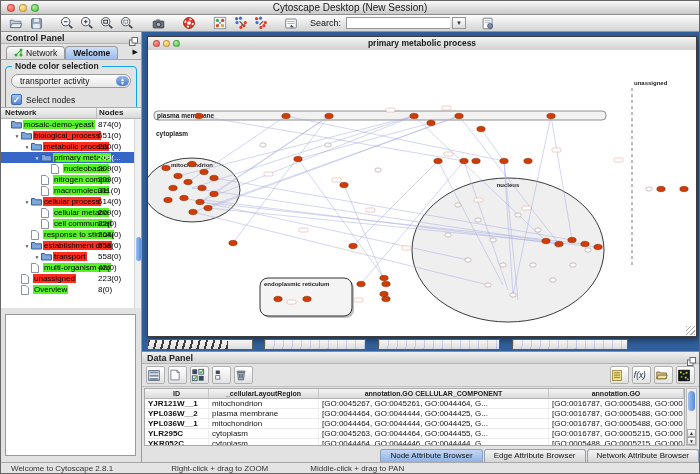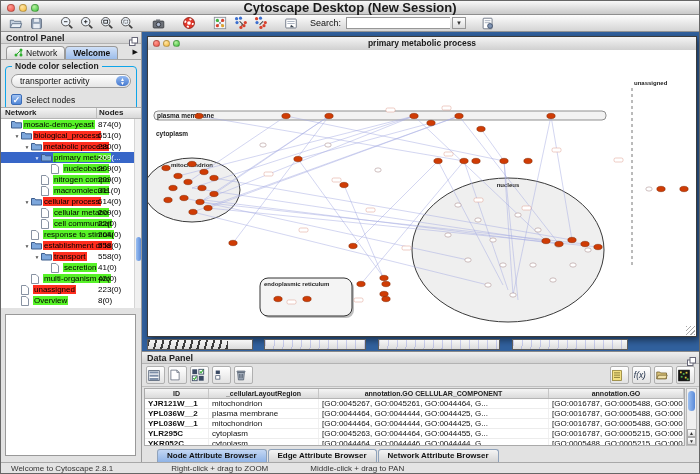--- a/index.html
+++ b/index.html
@@ -1,19 +1,19 @@
 <!DOCTYPE html>
 <html><head>
 <meta charset="utf-8">
 <style>
   html,body{margin:0;padding:0;background:#bbb;}
   *{box-sizing:border-box;}
   .app{position:relative;width:700px;height:474px;background:#e3e3e3;font-family:"Liberation Sans",sans-serif;overflow:hidden;border:1px solid #666;}
   
-  .titlebar{height:14px;background:linear-gradient(#f9f9f9,#c9c9c9);border-bottom:1px solid #8e8e8e;position:relative;text-align:center;font-size:13px;font-weight:bold;line-height:14px;color:#1a1a1a;}
+  .titlebar{height:14px;background:linear-gradient(#f9f9f9,#c9c9c9);border-bottom:1px solid #8e8e8e;position:relative;text-align:center;font-size:10px;font-weight:normal;line-height:14px;color:#1a1a1a;}
   .lights{position:absolute;left:6px;top:3px;display:flex;gap:4px;}
   .light{width:8px;height:8px;border-radius:50%;border:1px solid rgba(0,0,0,.25);}
   .l-red{background:radial-gradient(circle at 35% 30%,#ff9d94,#f14f42);}
   .l-yel{background:radial-gradient(circle at 35% 30%,#ffe6a6,#f5b733);}
   .l-grn{background:radial-gradient(circle at 35% 30%,#b8f3a0,#39c03a);}
   
   .toolbar{position:absolute;top:14px;left:0;right:0;height:17px;background:linear-gradient(#fdfdfd,#d4d4d4);border-bottom:1px solid #949494;display:flex;align-items:center;padding:0 6px;gap:2px;}
   .tbtn{width:18px;height:15px;display:flex;align-items:center;justify-content:center;background:none;border:none;padding:0;}
   .tsep{width:9px;flex:0 0 9px;}
   .search-label{font-size:9px;color:#111;margin:0 3px 0 8px;}
@@ -72,21 +72,21 @@
   .dp-row{display:flex;height:10px;line-height:10px;border-bottom:1px solid #ececec;color:#111;}
   .dp-row>div{border-right:1px solid #f0f0f0;padding:0 3px;overflow:hidden;white-space:nowrap;}
   .c0{width:64px;flex:0 0 64px;font-weight:bold;}
   .c1{width:110px;flex:0 0 110px;}
   .c2{width:230px;flex:0 0 230px;}
   .c3{flex:1;}
   .dp-scroll{position:absolute;top:36px;right:2px;width:11px;bottom:16px;background:#efefef;border:1px solid #bbb;}
   .dp-thumb{position:absolute;left:1px;top:2px;width:7px;height:20px;border-radius:4px;background:linear-gradient(90deg,#9cc0f2,#5a8ad8);}
   .dp-arrows{position:absolute;bottom:0;left:0;right:0;display:flex;flex-direction:column;}
   .dp-arrows button{height:8px;font-size:5px;line-height:6px;padding:0;border:1px solid #aaa;background:linear-gradient(#fff,#ddd);color:#333;}
-  .dp-tabs{position:absolute;bottom:0;left:15px;right:0;display:flex;justify-content:flex-start;gap:1px;font-weight:bold;}
+  .dp-tabs{position:absolute;bottom:0;left:8px;right:0;display:flex;justify-content:flex-end;gap:1px;}
   .dp-tab{height:13px;line-height:12px;font-size:8px;padding:0 9px;border:1px solid #8fa2ba;border-bottom:none;background:linear-gradient(#f4f4f4,#d6d6d6);border-radius:3px 3px 0 0;color:#111;}
   .dp-tab.selected{background:linear-gradient(#c3d7f4,#8fb3e6);}
   
   .status-bar{position:absolute;bottom:0;left:0;right:0;height:11px;background:#e4e4e4;border-top:1px solid #a8a8a8;font-size:8px;color:#333;display:flex;align-items:center;}
   .status-bar span{margin-left:10px;}
   .status-bar span:nth-child(2){margin-left:58px;}
   .status-bar span:nth-child(3){margin-left:42px;}
   svg text{font-family:"Liberation Sans",sans-serif;}
 </style>
 </head>
@@ -386,30 +386,20 @@
           </div>
           <div class="tree-row" style="padding-left: 32px;">
             <span class="tr-arrow">▼</span>
             <span class="tr-icon">
               <svg width="11" height="9" viewBox="0 0 11 9">
                 <path d="M0.5 8V1.5h3.2l1 1.3h5.8V8z" fill="#7da7dc" stroke="#3c5c8c"></path>
               </svg>
             </span>
             <span class="tr-label hl-red">transport</span>
             <span class="tr-nodes">558(0)</span>
-          </div>
-          <div class="tree-row" style="padding-left: 42px;">
-            <span class="tr-arrow"></span>
-            <span class="tr-icon">
-              <svg width="8" height="10" viewBox="0 0 8 10">
-                <path d="M0.5 0.5h4.5l2.5 2.5v6.5h-7z" fill="#fff" stroke="#8892a2"></path>
-              </svg>
-            </span>
-            <span class="tr-label hl-green">secretion</span>
-            <span class="tr-nodes">41(0)</span>
           </div>
           <div class="tree-row" style="padding-left: 22px;">
             <span class="tr-arrow"></span>
             <span class="tr-icon">
               <svg width="8" height="10" viewBox="0 0 8 10">
                 <path d="M0.5 0.5h4.5l2.5 2.5v6.5h-7z" fill="#fff" stroke="#8892a2"></path>
               </svg>
             </span>
             <span class="tr-label hl-green">multi-organism pro</span>
             <span class="tr-nodes">42(0)</span>

